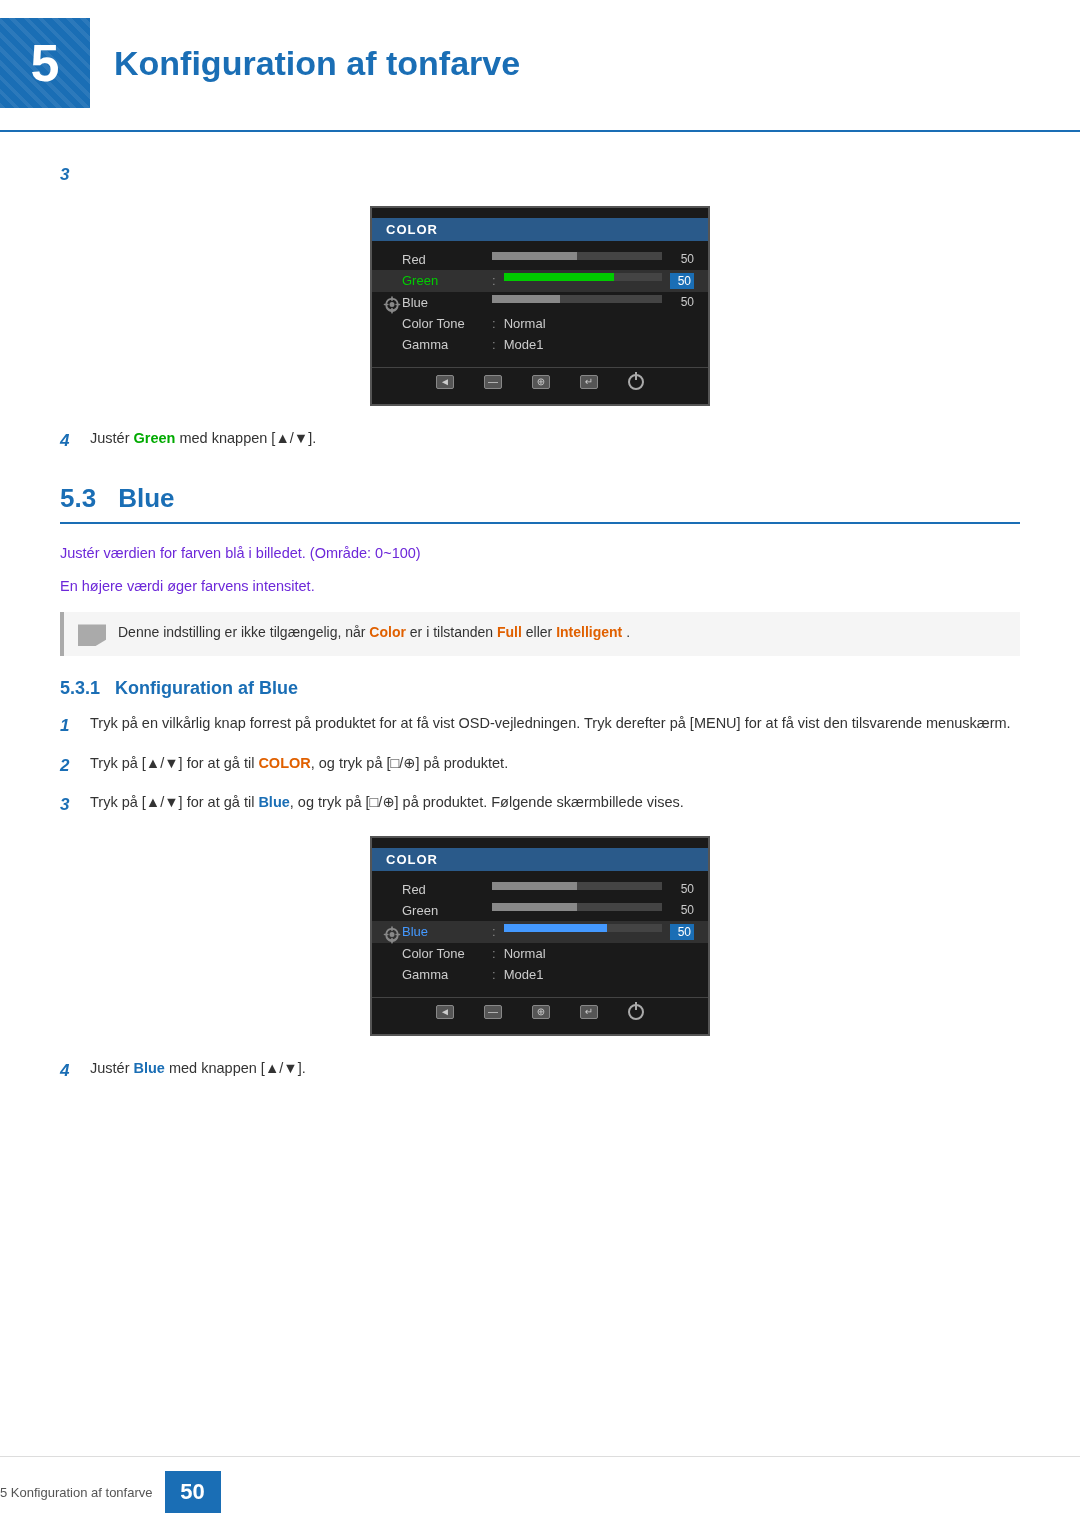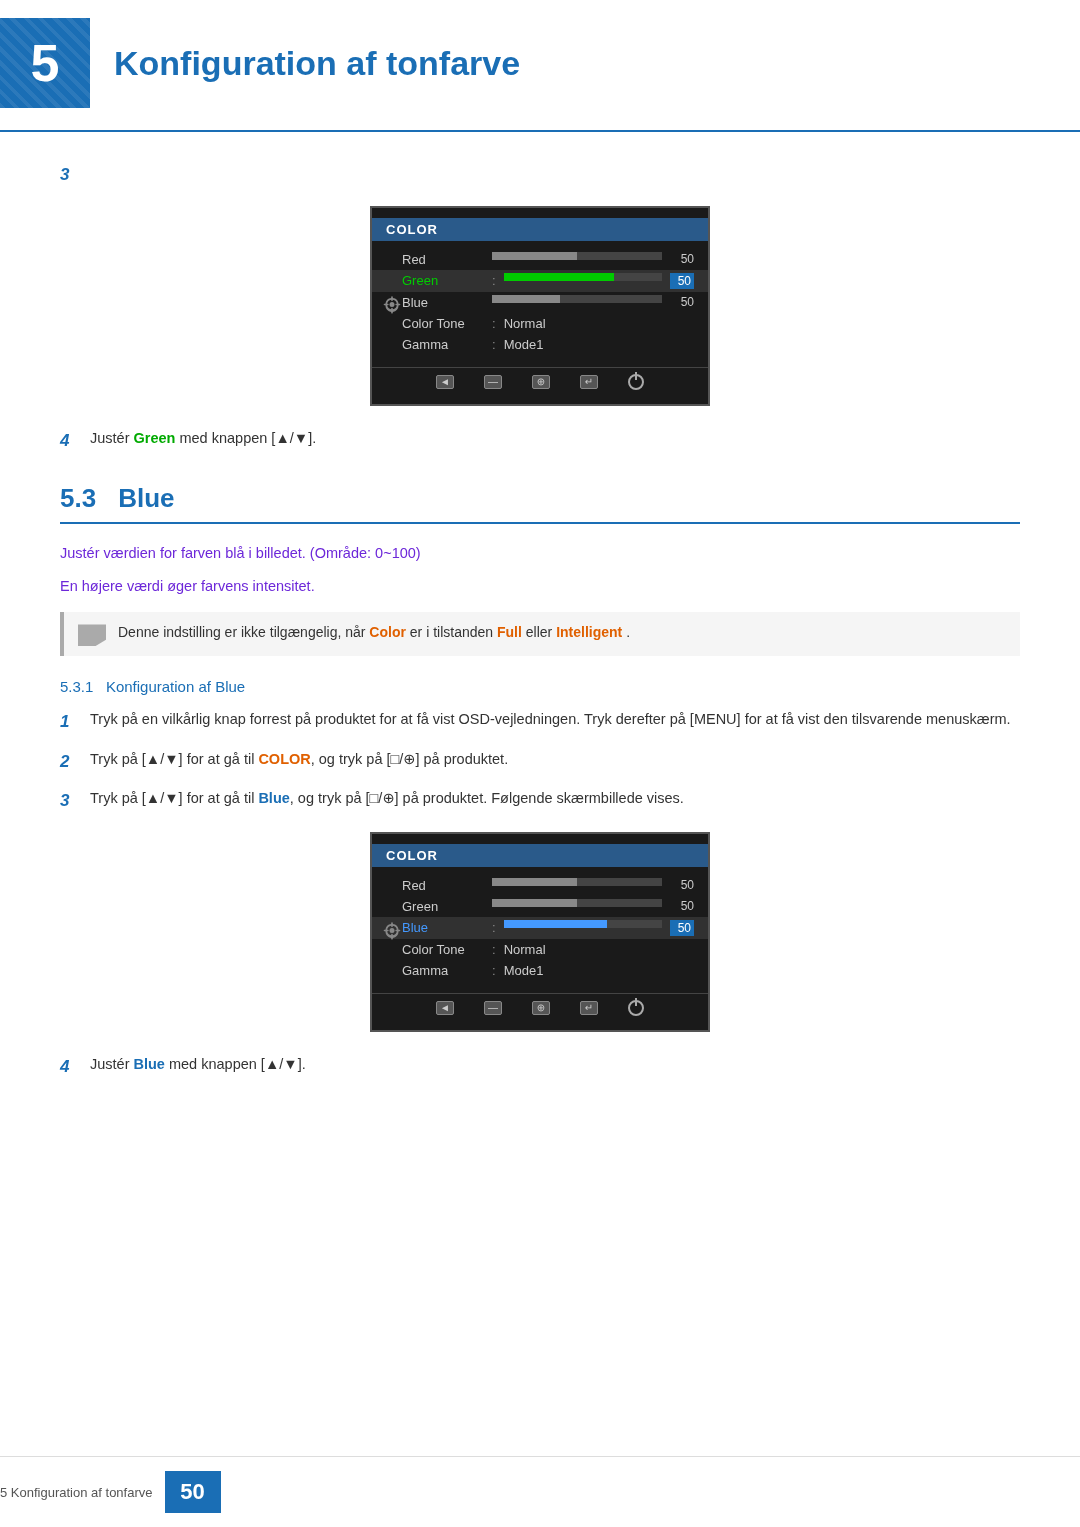--- a/index.html
+++ b/index.html
@@ -237,22 +237,22 @@
     }
     .section-title {
       color: #1a6eb5;
       font-size: 26px;
       font-weight: bold;
     }
 
     
     .subsection-heading {
       color: #1a6eb5;
-      font-size: 15px;
-      font-weight: normal;
+      font-size: 18px;
+      font-weight: bold;
       margin: 22px 0 14px 0;
     }
 
     .body-text {
       font-size: 14.5px;
       color: #6d28d9;
       line-height: 1.6;
       margin-bottom: 10px;
     }
 

